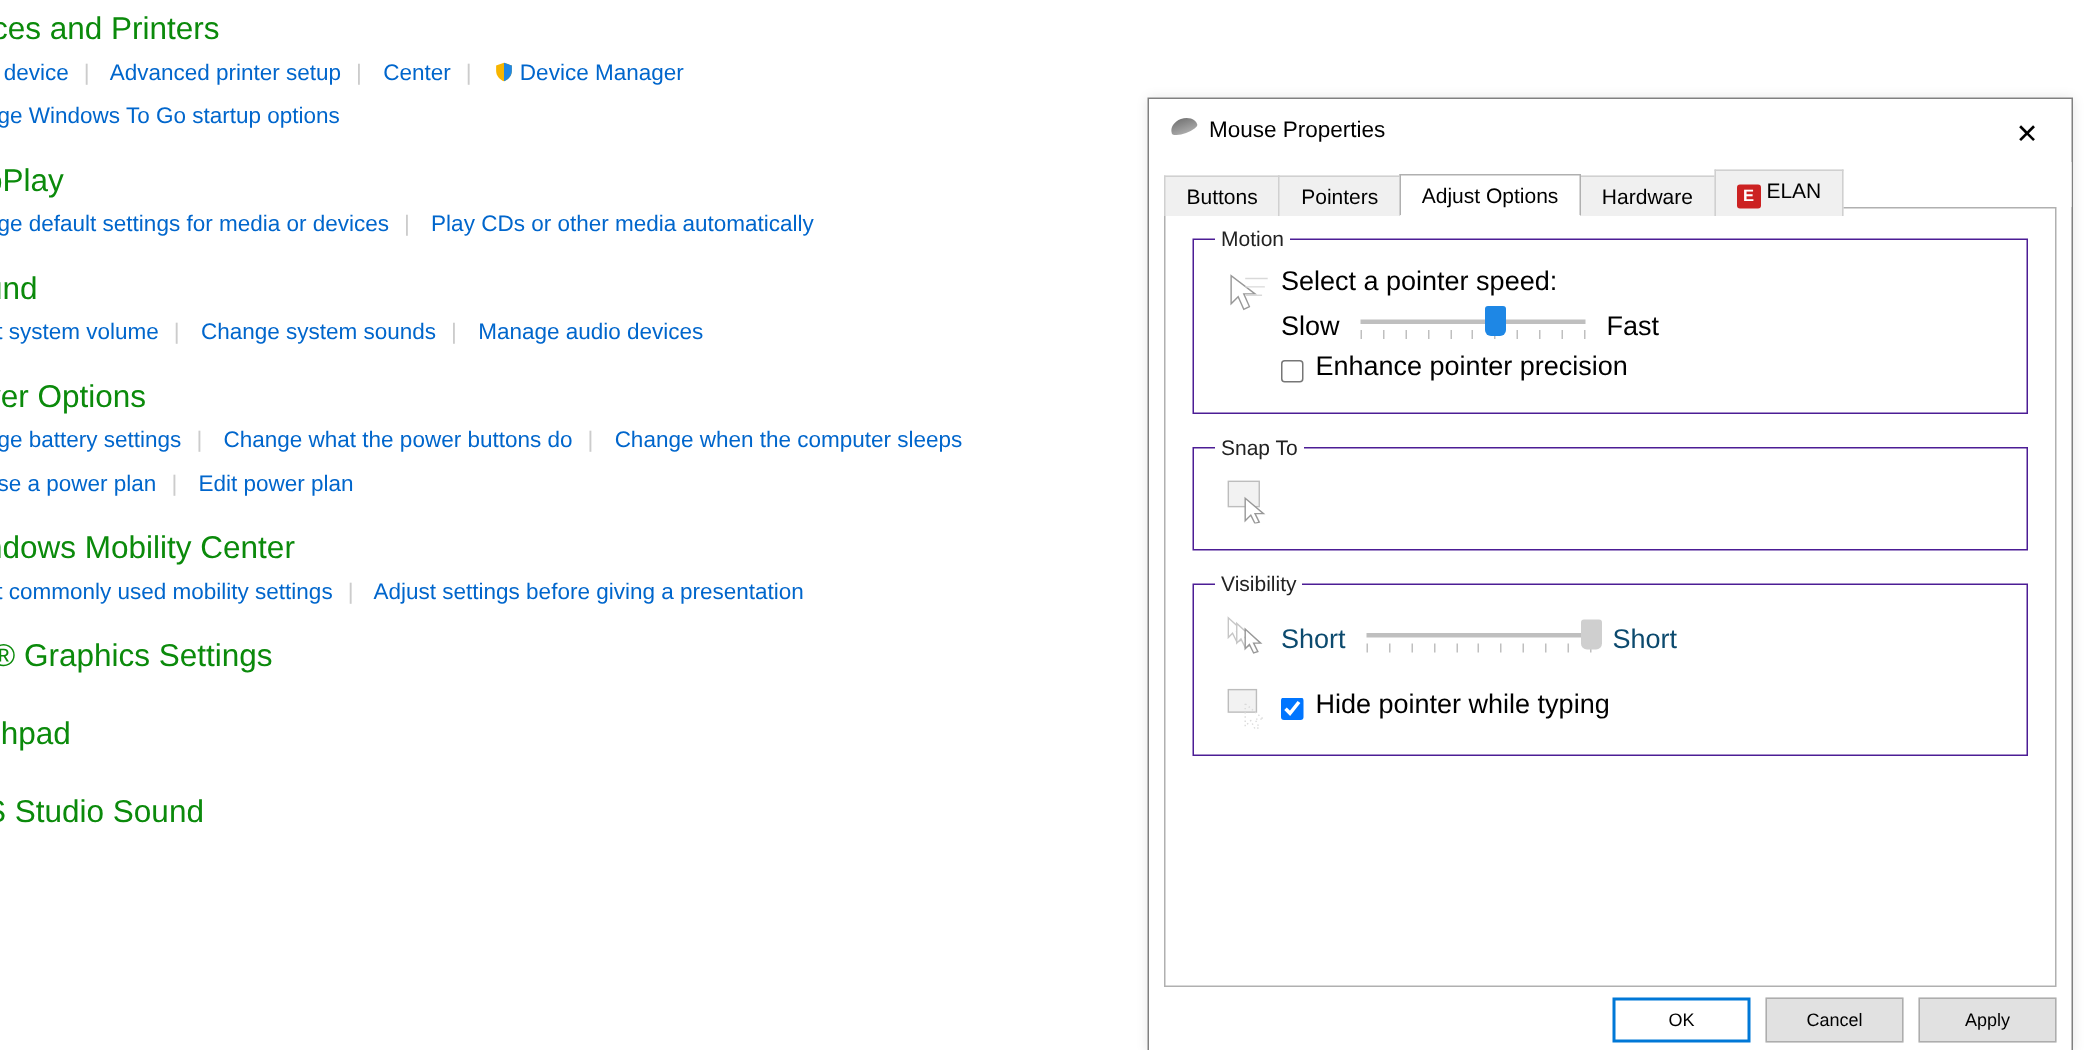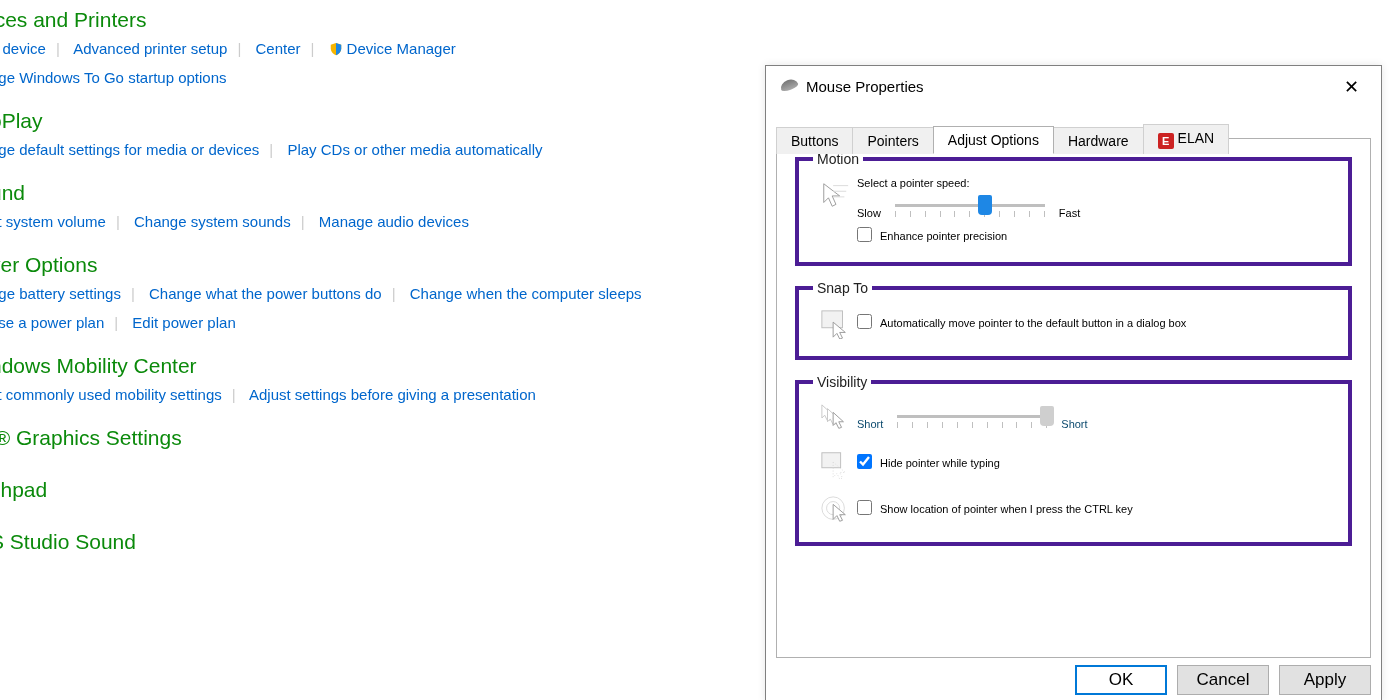--- a/index.html
+++ b/index.html
@@ -4,47 +4,47 @@
 <style>
   html,body{margin:0;padding:0;width:1400px;height:700px;overflow:hidden;font-family:"Segoe UI",Arial,sans-serif;font-size:15px;color:#222;background:#fff}
   a.lnk{color:#0066cc;text-decoration:none;cursor:pointer}
   .cp{position:absolute;left:-10px;top:-10px;width:760px}
   .cat{color:#0b8a0b;font-size:21px;font-weight:400;margin:18px 0 4px 0}
   .sub{margin:3px 0 3px 0;line-height:26px}
   .sep{color:#ccc;margin:0 10px}
   .shield{display:inline-block;width:14px;height:14px;vertical-align:-2px;margin-right:4px}
   
   .dialog{position:absolute;left:765px;top:65px;width:615px;height:635px;border:1px solid #808080;background:#fff;box-shadow:0 0 8px rgba(0,0,0,0.1)}
-  .titlebar{height:42px;line-height:42px;padding:0 14px;display:flex;align-items:center;justify-content:space-between}
+  .titlebar{height:42px;line-height:42px;padding:0 14px;display:flex;justify-content:space-between}
   .titlebar .ttl{font-size:15px;color:#000}
   .titlebar .ticon{display:inline-block;width:18px;height:10px;background:linear-gradient(#777,#aaa);border-radius:50% 50% 50% 50%/70% 70% 30% 30%;transform:rotate(-20deg);margin-right:8px;vertical-align:2px}
   .closebtn{font-size:18px;color:#000;cursor:pointer;padding:2px 8px}
   .tabs{display:flex;align-items:flex-end;padding:0 10px;height:30px;background:#fff}
-  .tab{padding:5px 14px;font-size:14px;color:#000;border:1px solid transparent;cursor:pointer;position:relative;top:16px;background:#f0f0f0;border:1px solid #d0d0d0;border-bottom:none;margin-right:-1px}
+  .tab{padding:5px 14px;font-size:14px;color:#000;border:1px solid transparent;cursor:pointer;position:relative;top:6px;background:#f0f0f0;border:1px solid #d0d0d0;border-bottom:none;margin-right:-1px}
   .tab.active{background:#fff;border:1px solid #b0b0b0;border-bottom:1px solid #fff;z-index:2}
   .tabpane{border:1px solid #b0b0b0;margin:0 10px;height:520px;padding:12px 18px;box-sizing:border-box;overflow:hidden}
   .elanicon{display:inline-block;width:16px;height:16px;background:#cc2222;color:#fff;font-size:11px;font-weight:bold;line-height:16px;text-align:center;margin-right:4px;vertical-align:-2px;border-radius:2px}
-  fieldset.grp{border:4px solid #4c1d95;margin:0 0 14px 0;padding:10px 14px 14px 14px}
+  fieldset.grp{border:1px solid #4c1d95;margin:0 0 14px 0;padding:10px 14px 14px 14px}
   fieldset.grp legend{font-size:14px;color:#222;padding:0 4px}
   .row{display:flex;align-items:flex-start}
   .icn{width:44px;flex:0 0 44px;height:36px;display:flex;align-items:center;justify-content:center;opacity:0.55}
   .ctl{flex:1}
-  .lbl{font-size:11px;color:#000}
+  .lbl{font-size:18px;color:#000}
   .lbl.disabled{color:#0c4a6e}
   .slider{display:flex;align-items:flex-end;gap:14px;margin:8px 0 2px 0}
   .track{position:relative;width:150px;height:22px}
   .track .line{position:absolute;left:0;right:0;top:7px;height:3px;background:#bfbfbf}
   .track .ticks{position:absolute;left:0;right:0;top:14px;height:6px;display:flex;justify-content:space-between}
   .track .ticks span{width:1px;height:6px;background:#bfbfbf}
   .thumb{position:absolute;top:-2px;width:14px;height:20px;background:#1e87e5;border-radius:2px 2px 4px 4px;transform:translateX(-7px)}
   .thumb.dis{background:#cfcfcf}
   .chkrow{display:flex;align-items:flex-end;gap:8px;margin:6px 0}
   input[type=checkbox]{width:15px;height:15px;margin:2px 0 0 0;flex:0 0 15px}
   .btnbar{position:absolute;right:10px;bottom:6px;display:flex;gap:10px}
-  .btn{min-width:92px;height:30px;border:1px solid #adadad;background:#e1e1e1;font-size:17px;cursor:pointer}
+  .btn{min-width:92px;height:30px;border:1px solid #adadad;background:#e1e1e1;font-size:12px;cursor:pointer}
   .btn.primary{border:2px solid #0078d7;background:#fff}
   
   svg.cur{width:30px;height:30px}
 </style>
 </head>
 <body>
 
 <div class="cp">
   <div class="cat">ices and Printers</div>
   <div class="sub">
@@ -155,26 +155,20 @@
 
     <fieldset class="grp">
       <legend>Snap To</legend>
       <div class="row">
         <div class="icn">
           <svg class="cur" viewBox="0 0 32 32">
               <rect x="2" y="2" width="22" height="18" fill="#e8e8e8" stroke="#888"></rect>
               <path d="M14 14l0 16 4-4 3 6 3-1-3-6 6 0z" fill="#fff" stroke="#444"></path>
             </svg>
         </div>
-        <div class="ctl">
-          <div class="chkrow">
-            <input type="checkbox" id="snap" style="">
-            <label class="lbl" for="snap" style="max-width:400px">Automatically move pointer to the default button in a dialog box</label>
-          </div>
-        </div>
       </div>
     </fieldset>
 
     <fieldset class="grp">
       <legend>Visibility</legend>
 
       <div class="row">
         <div class="icn">
           <svg class="cur" viewBox="0 0 32 32">
               <g fill="#fff" stroke="#999">
@@ -219,35 +213,20 @@
             </svg>
         </div>
         <div class="ctl">
           <div class="chkrow">
             <input type="checkbox" id="hide" checked="" style="">
             <label class="lbl" for="hide">Hide pointer while typing</label>
           </div>
         </div>
       </div>
 
-      <div class="row" style="margin-top:10px">
-        <div class="icn">
-          <svg class="cur" viewBox="0 0 32 32">
-              <circle cx="14" cy="14" r="12" fill="none" stroke="#bbb"></circle>
-              <circle cx="14" cy="14" r="7" fill="none" stroke="#bbb"></circle>
-              <path d="M14 10l0 16 4-4 3 6 3-1-3-6 6 0z" fill="#fff" stroke="#444"></path>
-            </svg>
-        </div>
-        <div class="ctl">
-          <div class="chkrow">
-            <input type="checkbox" id="ctrl" style="">
-            <label class="lbl" for="ctrl">Show location of pointer when I press the CTRL key</label>
-          </div>
-        </div>
-      </div>
     </fieldset>
   </div>
 
   <div class="btnbar">
     <button class="btn primary">OK</button>
     <button class="btn">Cancel</button>
     <button class="btn">Apply</button>
   </div>
 </div>
 

